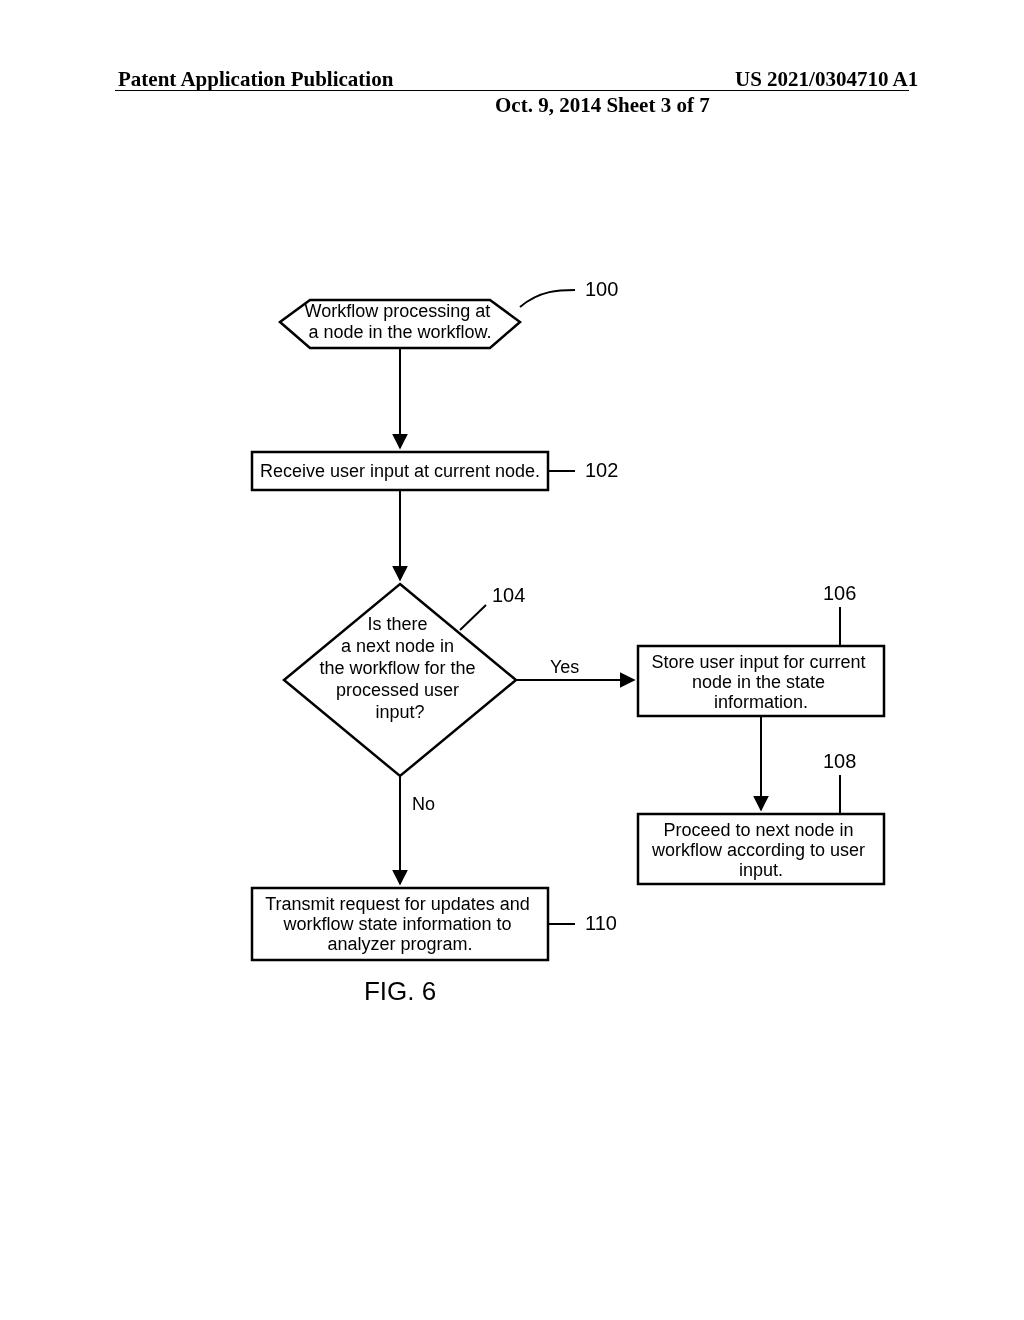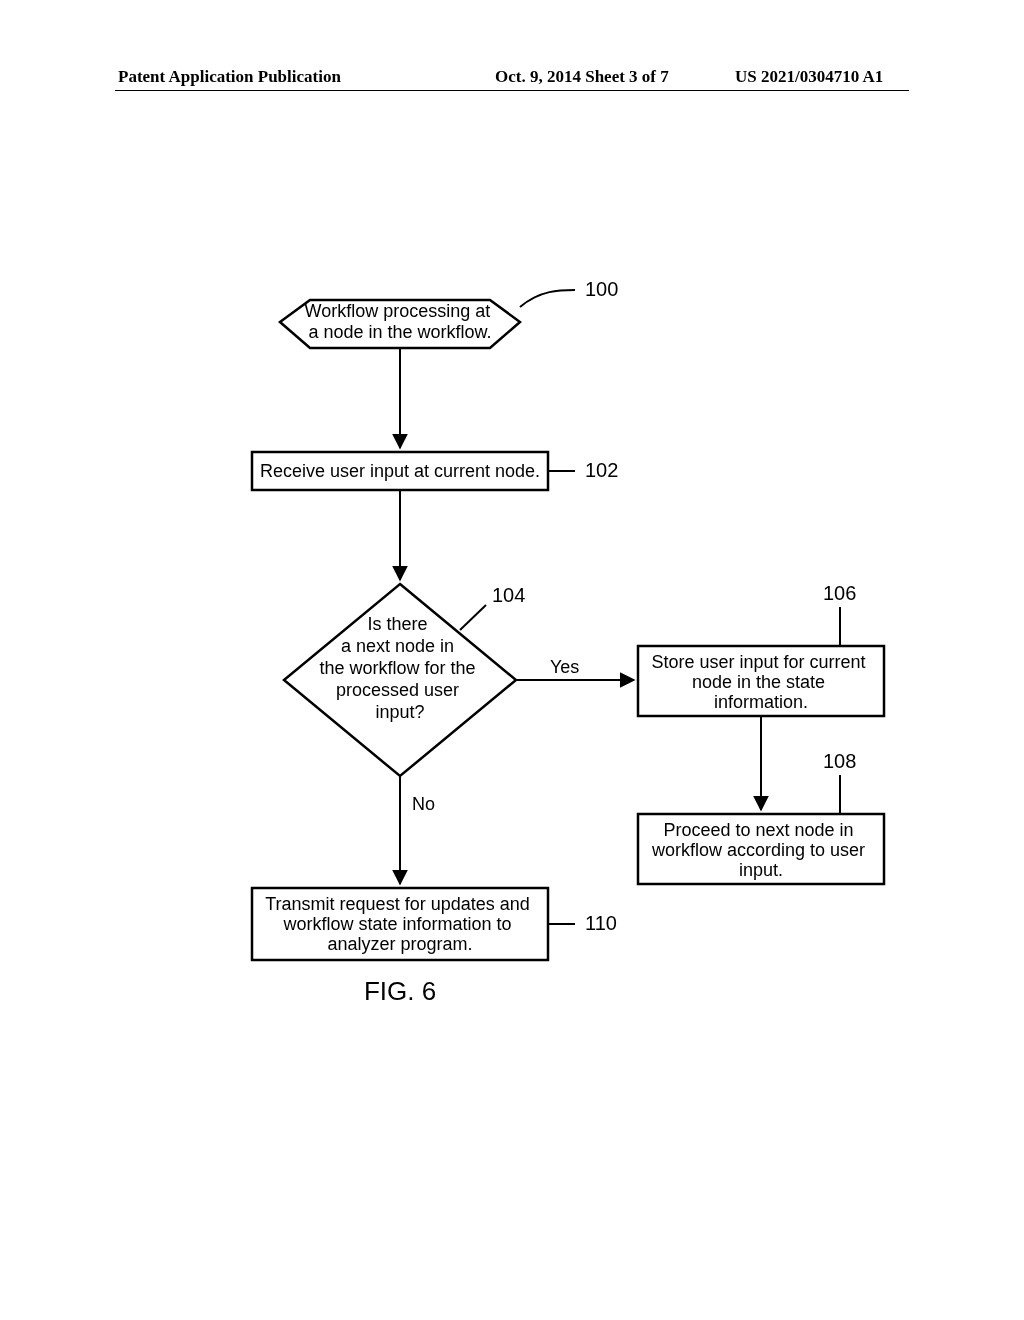--- a/index.html
+++ b/index.html
@@ -19,25 +19,25 @@
   .header-line {
     position: absolute;
     top: 90px;
     left: 115px;
     right: 115px;
     border-top: 1.5px solid #000;
   }
   .hdr {
     position: absolute;
     top: 67px;
-    font-size: 17px;
+    font-size: 21px;
     font-weight: bold;
   }
   .hdr-left  { left: 118px; }
-  .hdr-mid   { left: 495px; }
+  .hdr-mid   { left: 495px; margin-top: 26px; }
   .hdr-right { left: 735px; }
 
   svg { position: absolute; top: 0; left: 0; }
 
   .node-text {
     font-family: Arial, Helvetica, sans-serif;
     font-size: 18px;
     line-height: 1.15;
     text-align: center;
     fill: #000;

